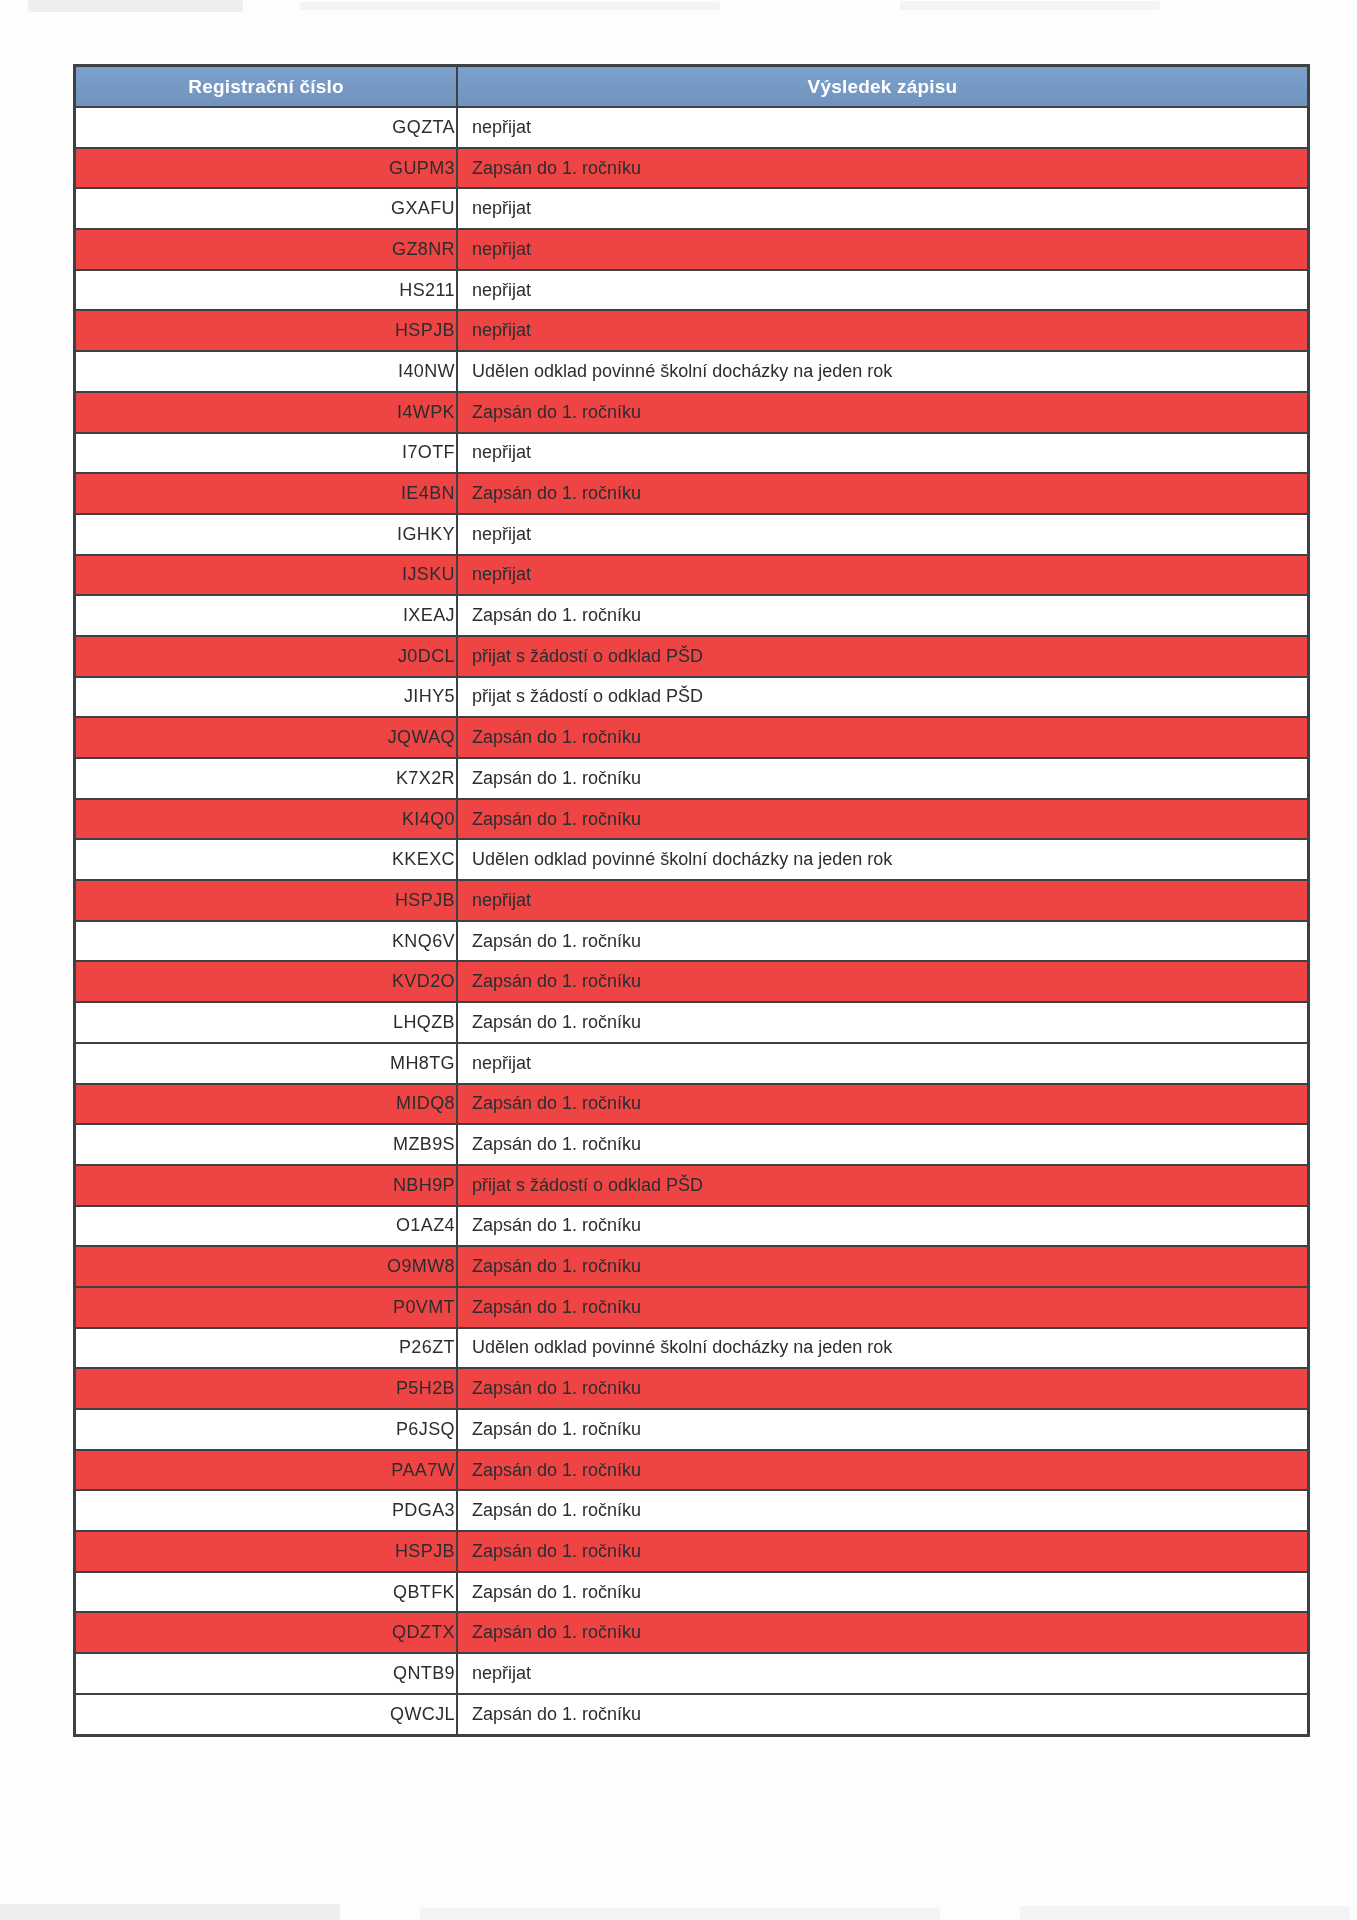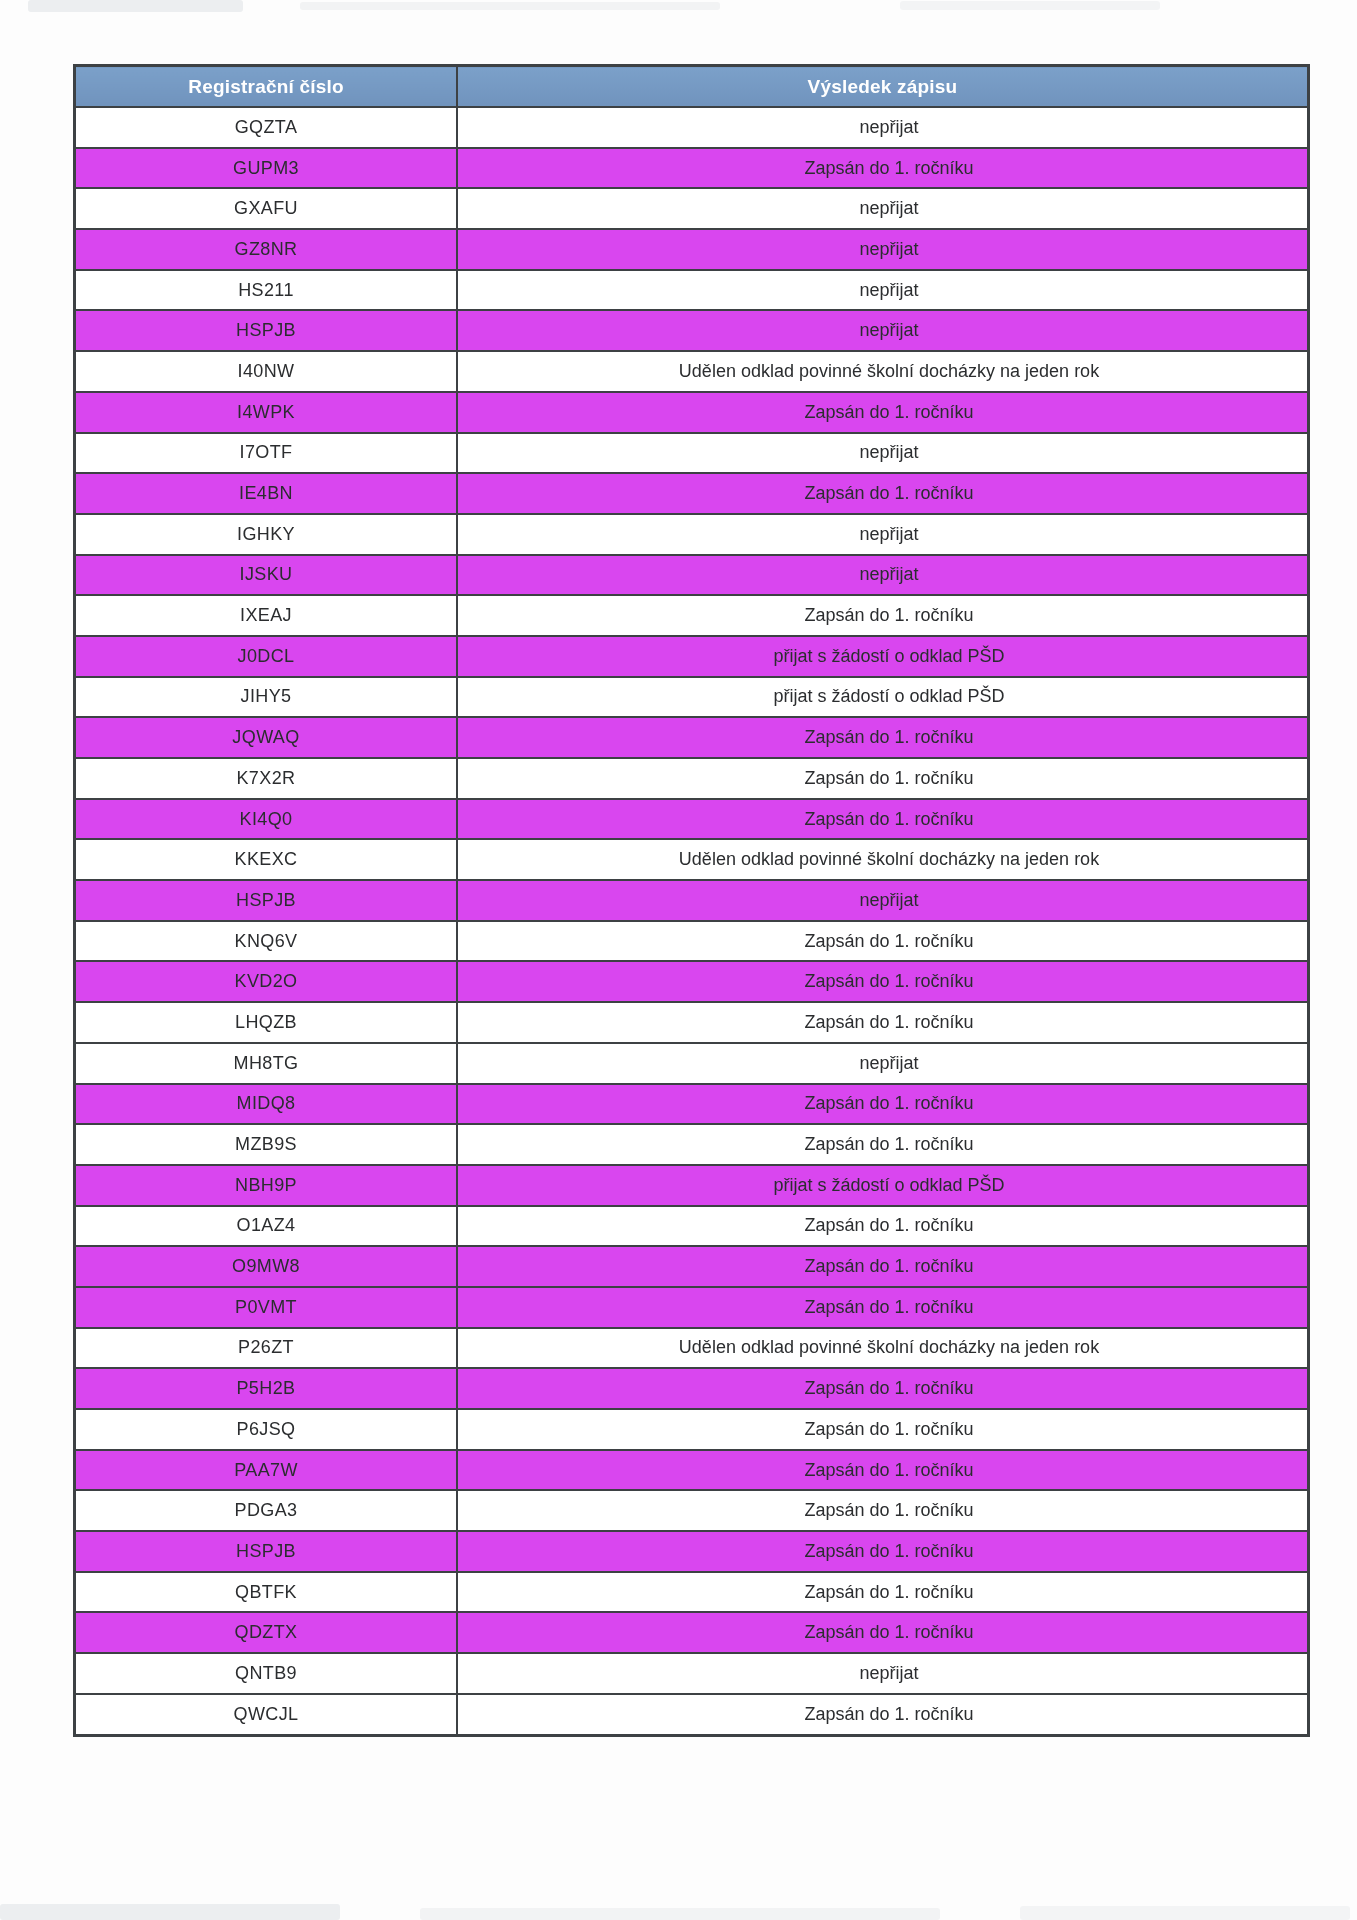--- a/index.html
+++ b/index.html
@@ -58,28 +58,28 @@
   tbody td {
     height: 36.7px;
     font-size: 18px;
     color: #2b2d2f;
     background: #ffffff;
     vertical-align: middle;
     white-space: nowrap;
     overflow: hidden;
   }
   tbody tr.alt td {
-    background: #d946ef;
+    background: #ef4444;
   }
   td.cell-code {
-    text-align: center;
+    text-align: right;
     letter-spacing: 0.4px;
   }
   td.cell-result {
-    text-align: center;
+    text-align: left;
     padding-left: 14px;
   }
 </style>
 </head>
 <body>
 
 <div class="page">
 
   <div class="scan-smudge smudge-top-a"></div>
   <div class="scan-smudge smudge-top-b"></div>

